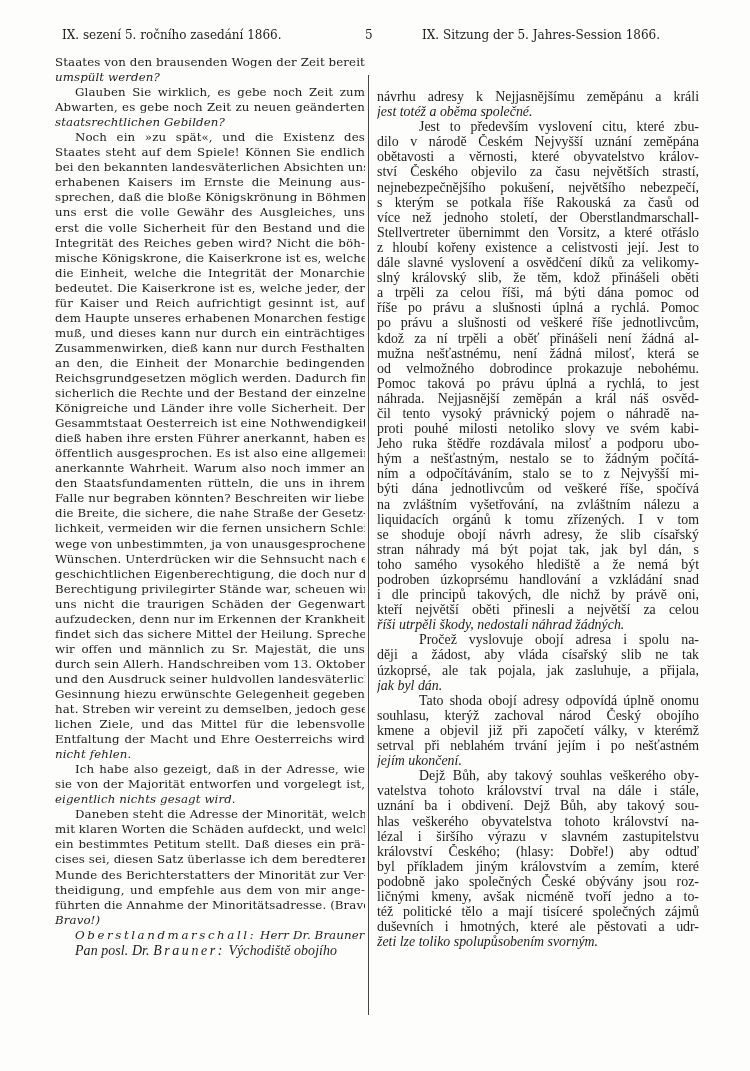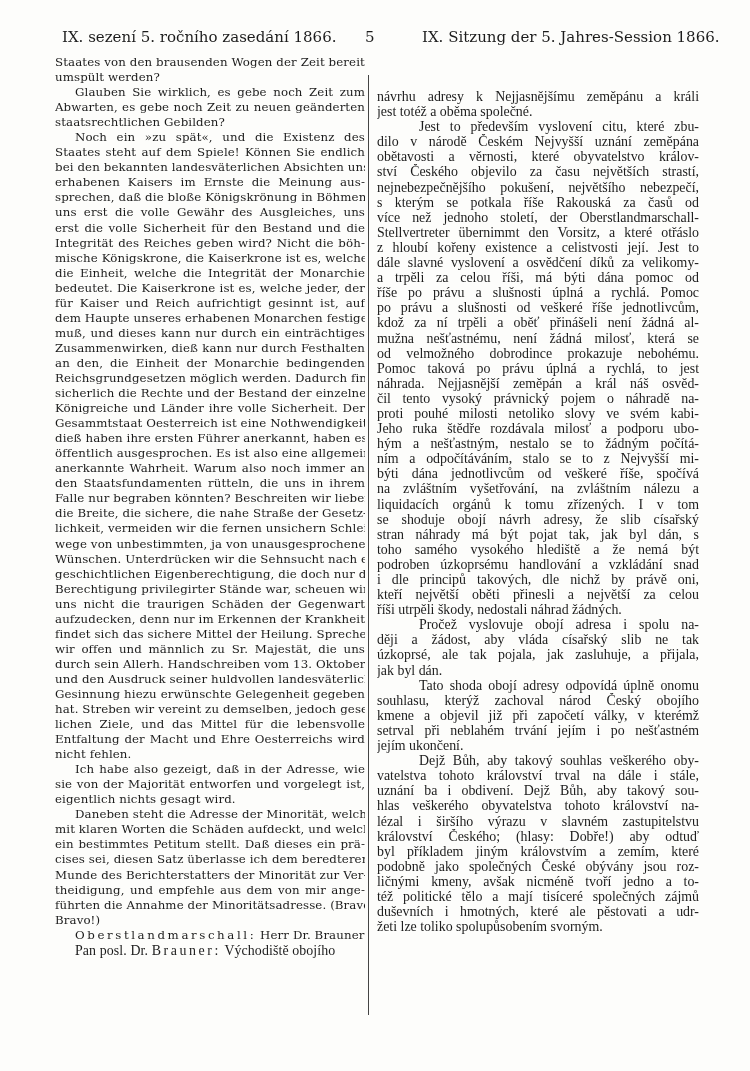--- a/index.html
+++ b/index.html
@@ -1,27 +1,27 @@
 <!DOCTYPE html>
 <html><head>
 <meta charset="utf-8">
 <style>
   html, body { margin: 0; padding: 0; background: #fdfdfb; }
   body { width: 750px; height: 1071px; position: relative; overflow: hidden; color: #1c1c1c; }
-  .header { position: absolute; top: 28px; left: 0; width: 644px; height: 22px; font-family: "DejaVu Serif", serif; font-size: 15px; }
+  .header { position: absolute; top: 28px; left: 0; width: 644px; height: 22px; font-family: "DejaVu Serif", serif; font-size: 12px; }
   .header span { position: absolute; top: 0; white-space: nowrap; }
   .h-left { left: 62px; }
   .h-num { left: 365px; }
   .h-right { left: 422px; }
   .col { position: absolute; top: 55px; }
   .col-left { left: 55px; width: 310px; font-family: "DejaVu Serif", serif; font-size: 11.8px; line-height: 15.05px; letter-spacing: 0.1px; }
   .col-right { left: 377px; width: 322px; font-family: "Liberation Serif", serif; font-size: 13.9px; line-height: 15.1px; margin-top: 34px; }
   .divider { position: absolute; left: 368px; top: 75px; width: 1px; height: 940px; background: #444; }
   .line { white-space: nowrap; display: block; text-align: justify; text-align-last: justify; overflow: hidden; }
-  .line.last { text-align-last: left; }
+  .line.last { text-align-last: left; font-style: italic; }
   .ind1 { padding-left: 20px; }
   .ind2 { padding-left: 42px; }
   .spaced { letter-spacing: 2.6px; }
 </style>
 </head>
 <body>
 
 <div class="header">
   <span class="h-left">IX. sezení 5. ročního zasedání 1866.</span>
   <span class="h-num">5</span>
@@ -98,20 +98,21 @@
     <span class="line ind2">Jest to především vyslovení citu, které zbu-</span>
     <span class="line">dilo v národě Českém Nejvyšší uznání zeměpána</span>
     <span class="line">obětavosti a věrnosti, které obyvatelstvo králov-</span>
     <span class="line">ství Českého objevilo za času největších strastí,</span>
     <span class="line">nejnebezpečnějšího pokušení, největšího nebezpečí,</span>
     <span class="line">s kterým se potkala říše Rakouská za časů od</span>
     <span class="line">více než jednoho století, der Oberstlandmarschall-</span>
     <span class="line">Stellvertreter übernimmt den Vorsitz, a které otřáslo</span>
     <span class="line">z hloubí kořeny existence a celistvosti její. Jest to</span>
     <span class="line">dále slavné vyslovení a osvědčení díků za velikomy-</span>
+    <span class="line">slný královský slib, že těm, kdož přinášeli oběti</span>
     <span class="line">a trpěli za celou říši, má býti dána pomoc od</span>
     <span class="line">říše po právu a slušnosti úplná a rychlá. Pomoc</span>
     <span class="line">po právu a slušnosti od veškeré říše jednotlivcům,</span>
     <span class="line">kdož za ní trpěli a oběť přinášeli není žádná al-</span>
     <span class="line">mužna nešťastnému, není žádná milosť, která se</span>
     <span class="line">od velmožného dobrodince prokazuje nebohému.</span>
     <span class="line">Pomoc taková po právu úplná a rychlá, to jest</span>
     <span class="line">náhrada. Nejjasnější zeměpán a král náš osvěd-</span>
     <span class="line">čil tento vysoký právnický pojem o náhradě na-</span>
     <span class="line">proti pouhé milosti netoliko slovy ve svém kabi-</span>

